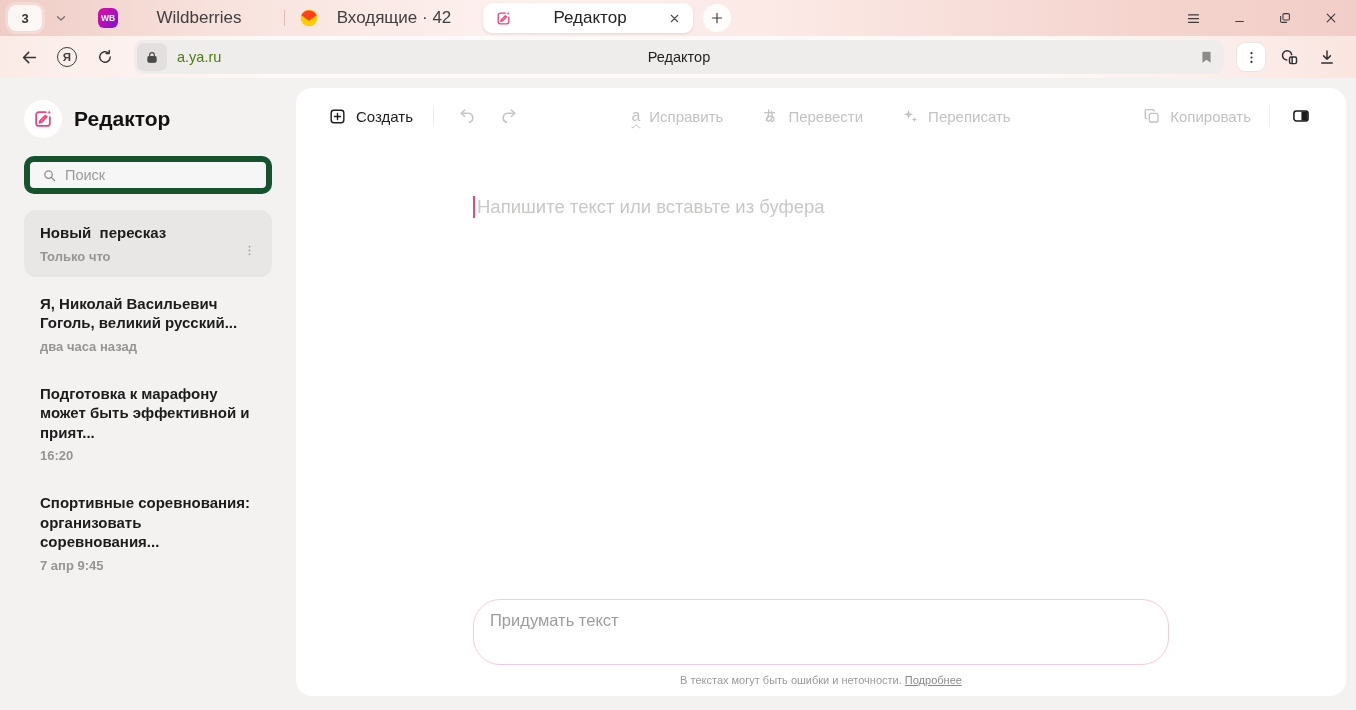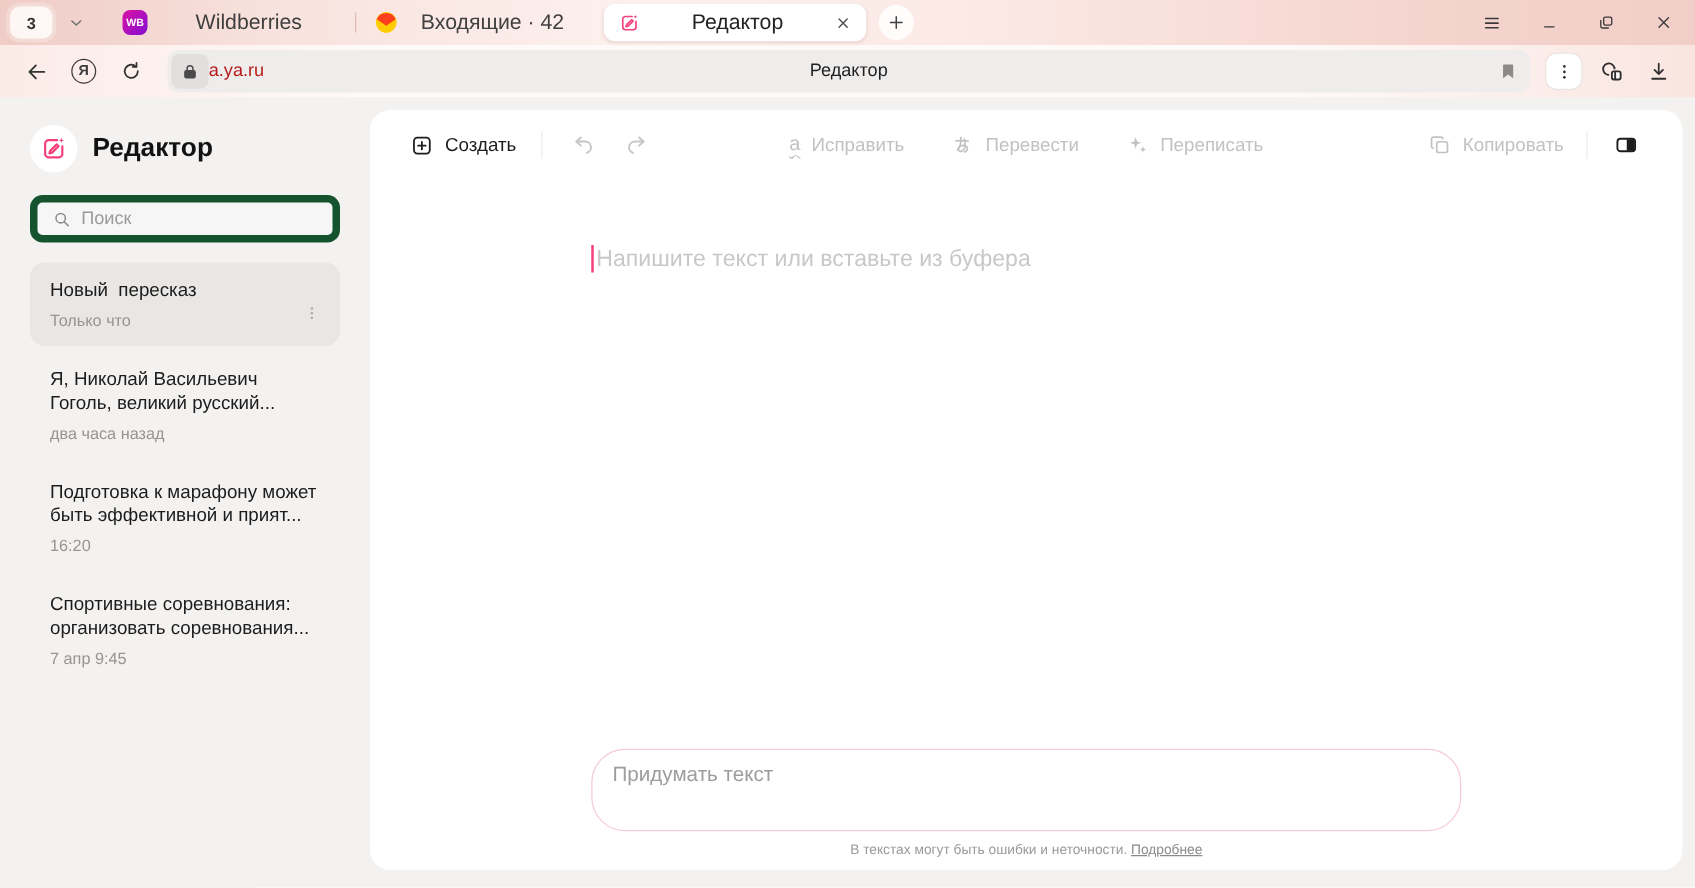--- a/index.html
+++ b/index.html
@@ -47,21 +47,21 @@
   .ya-profile {
     width:20px; height:20px; border:1.7px solid #3c3c3c; border-radius:50%;
     display:flex; align-items:center; justify-content:center;
     font-size:11.5px; font-weight:bold; color:#3c3c3c;
   }
   .urlfield {
     flex:1; height:34px; margin:0 4px 0 6px; background:#efedec; border-radius:9px;
     display:flex; align-items:center; padding:0 10px 0 3px; position:relative;
   }
   .lock-badge { width:30px; height:28px; background:#e2dfde; border-radius:7px; display:flex; align-items:center; justify-content:center; }
-  .url-text { margin-left:0; font-size:14.5px; color:#b91c1c; }
+  .url-text { margin-left:10px; font-size:14.5px; color:#4d7c0f; }
   .page-title { position:absolute; left:0; right:0; text-align:center; font-size:14.5px; color:#1f1f1f; pointer-events:none; }
   .bookmark-btn { margin-left:auto; display:flex; align-items:center; }
   .kebab-btn {
     width:30px; height:30px; background:#fff; border:1px solid #eae5e3; border-radius:9px;
     display:flex; align-items:center; justify-content:center;
   }
 
   
   .workspace { height:632px; display:flex; background:#f3f2f1; }
 
@@ -70,21 +70,21 @@
   .app-icon { width:38px; height:38px; background:#fff; border-radius:50%; display:flex; align-items:center; justify-content:center; }
   .app-title { font-size:21px; font-weight:bold; color:#121212; }
   .search-box {
     margin-top:18px; height:36px; border:6px solid #14532d; border-radius:10px;
     display:flex; align-items:center; gap:8px; padding:13px 12px; background:rgba(255,255,255,.35);
   }
   .search-box input { flex:1; border:none; outline:none; background:transparent; font-size:14.5px; color:#333; font-family:inherit; }
   .search-box input::placeholder { color:#9a9a9a; }
 
   .doc-list { margin-top:16px; }
-  .doc-item { padding:13px 16px; border-radius:12px; display:flex; align-items:center; gap:6px; margin-bottom:4px; cursor:default; }
+  .doc-item { padding:13px 16px; border-radius:12px; display:flex; align-items:center; gap:6px; margin-bottom:4px; cursor:default;font-weight:bold; }
   .doc-item.selected { background:#e9e7e5; }
   .doc-item-main { flex:1; min-width:0; }
   .doc-title { font-size:15px; color:#1c1c1c; line-height:1.3; white-space:pre-wrap; }
   .doc-time { font-size:13px; color:#979593; margin-top:6px; }
   .doc-kebab { flex:0 0 auto; display:flex; align-items:center; align-self:center; margin-top:14px; }
 
   .main-card {
     flex:1; margin:10px 10px 14px 0; background:#fff; border-radius:16px;
     position:relative; display:flex; flex-direction:column; overflow:hidden;
   }

